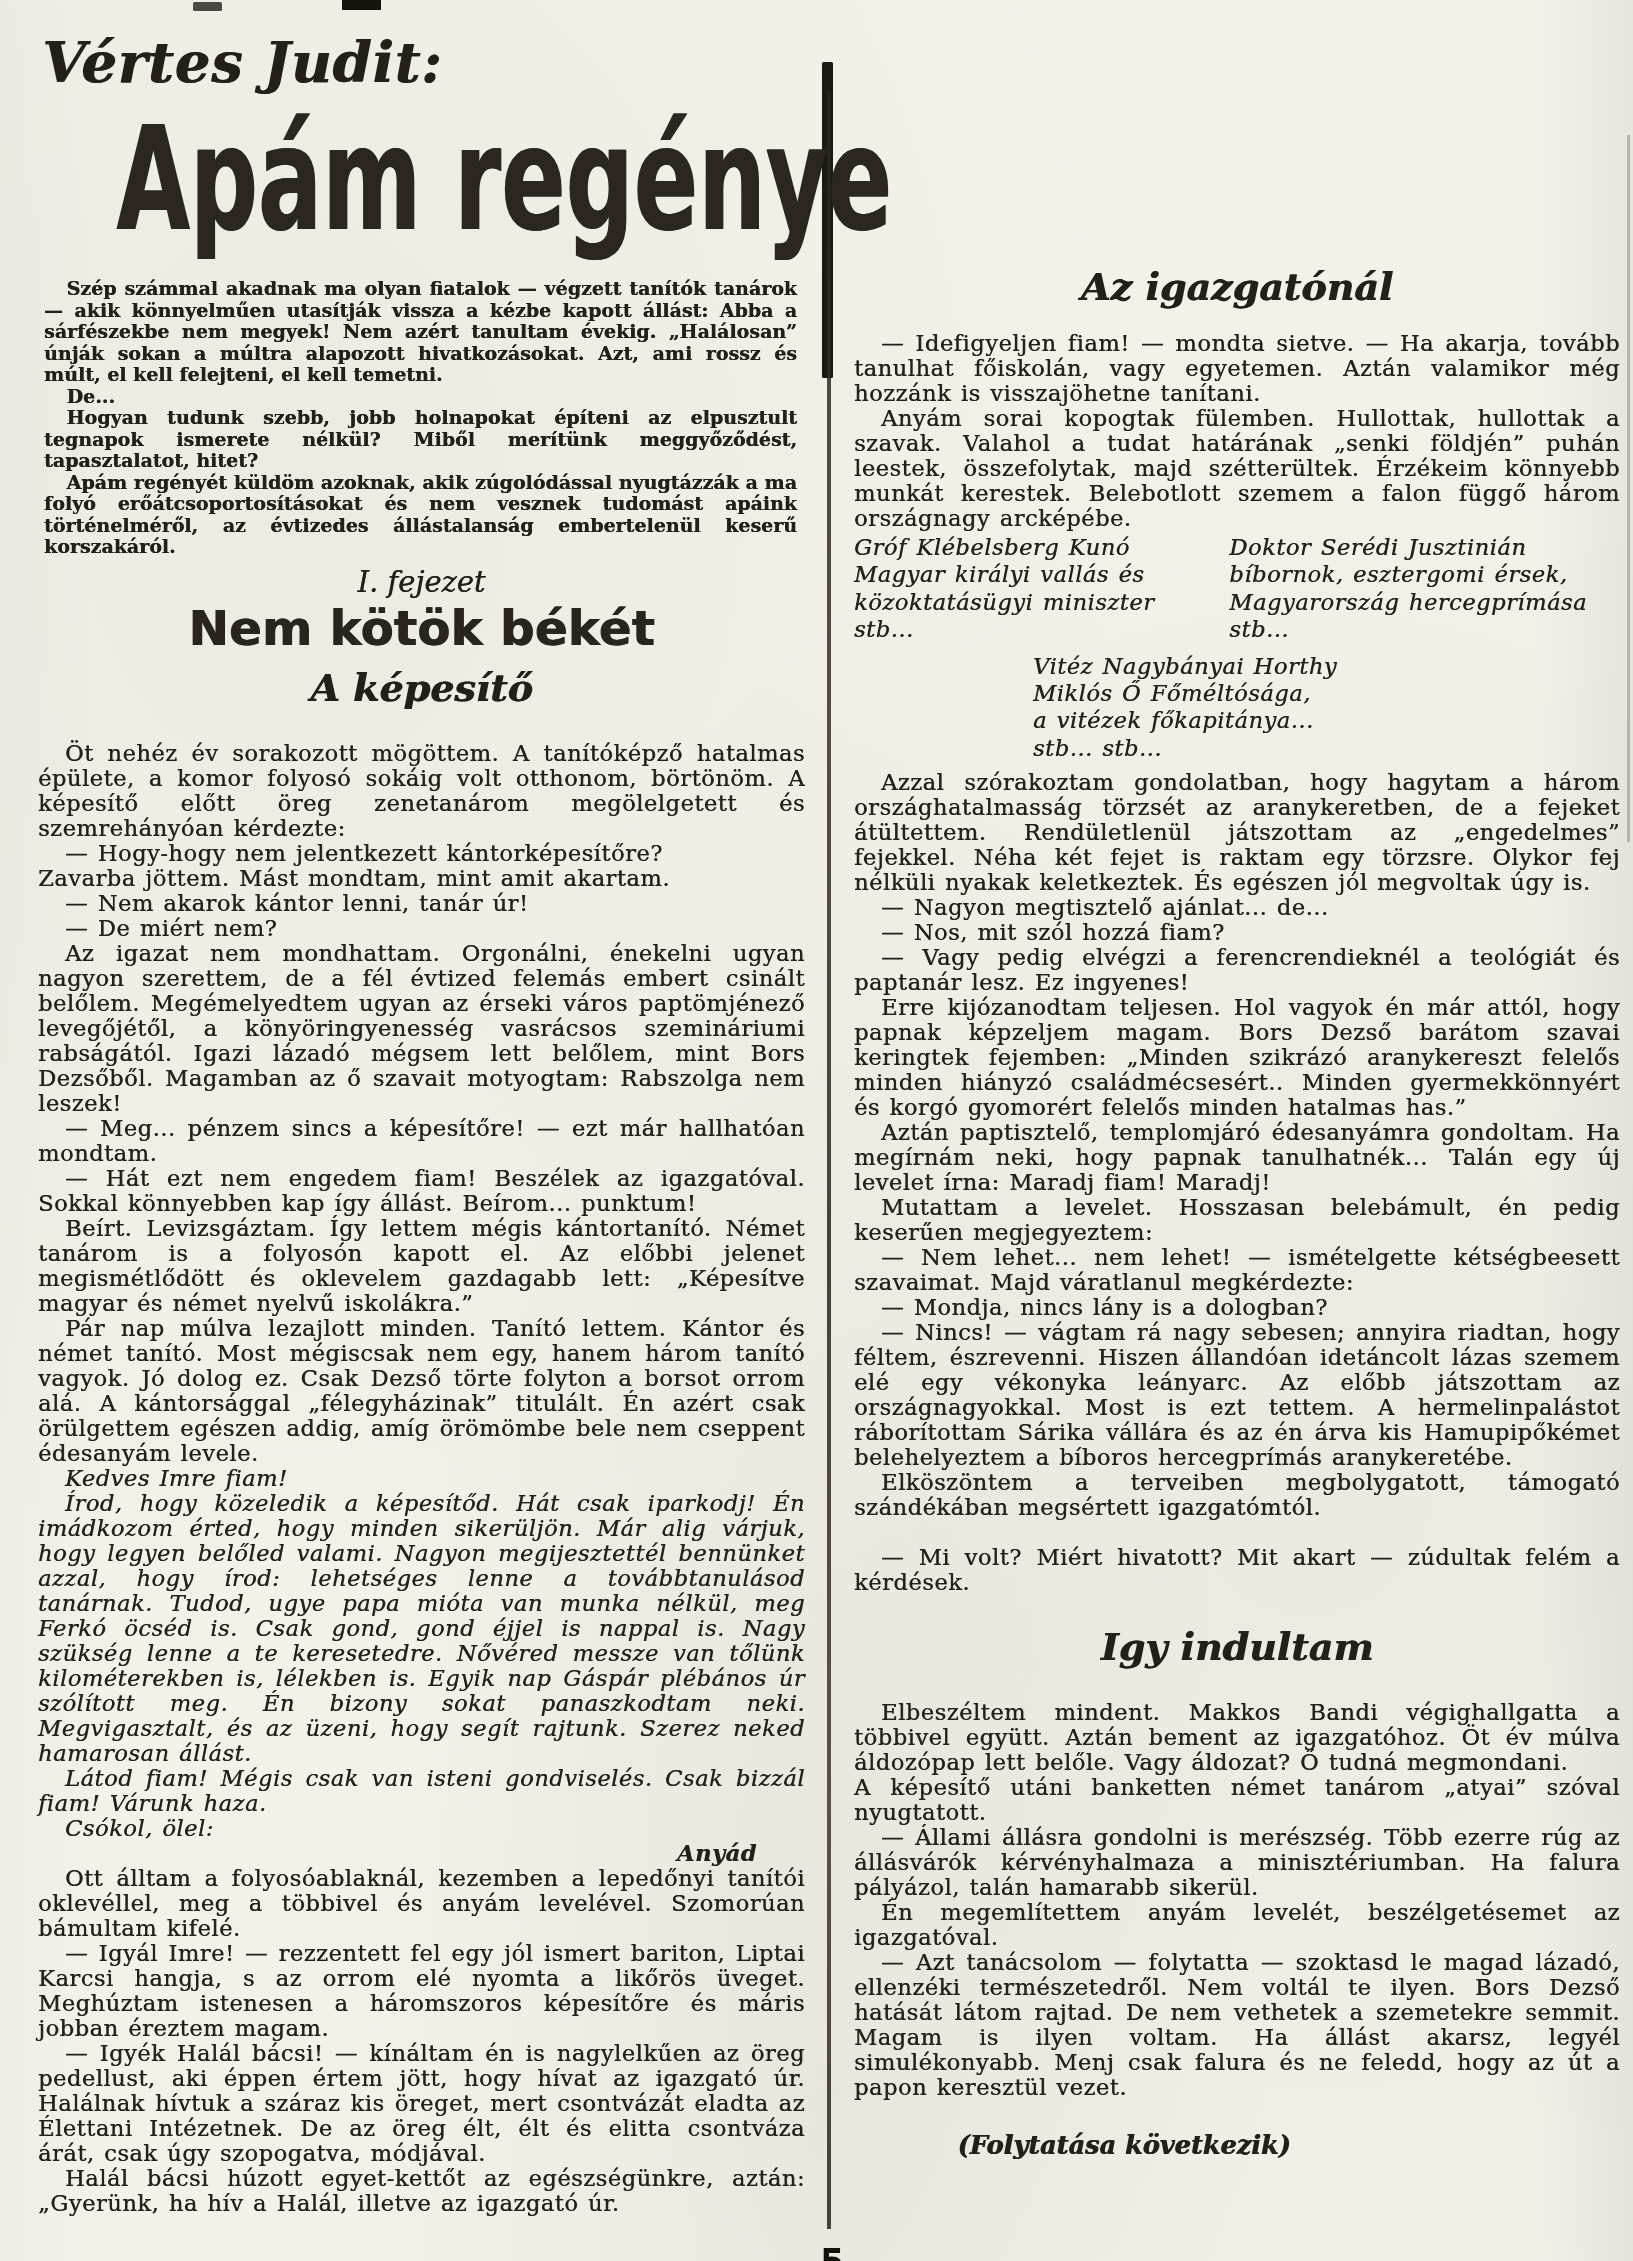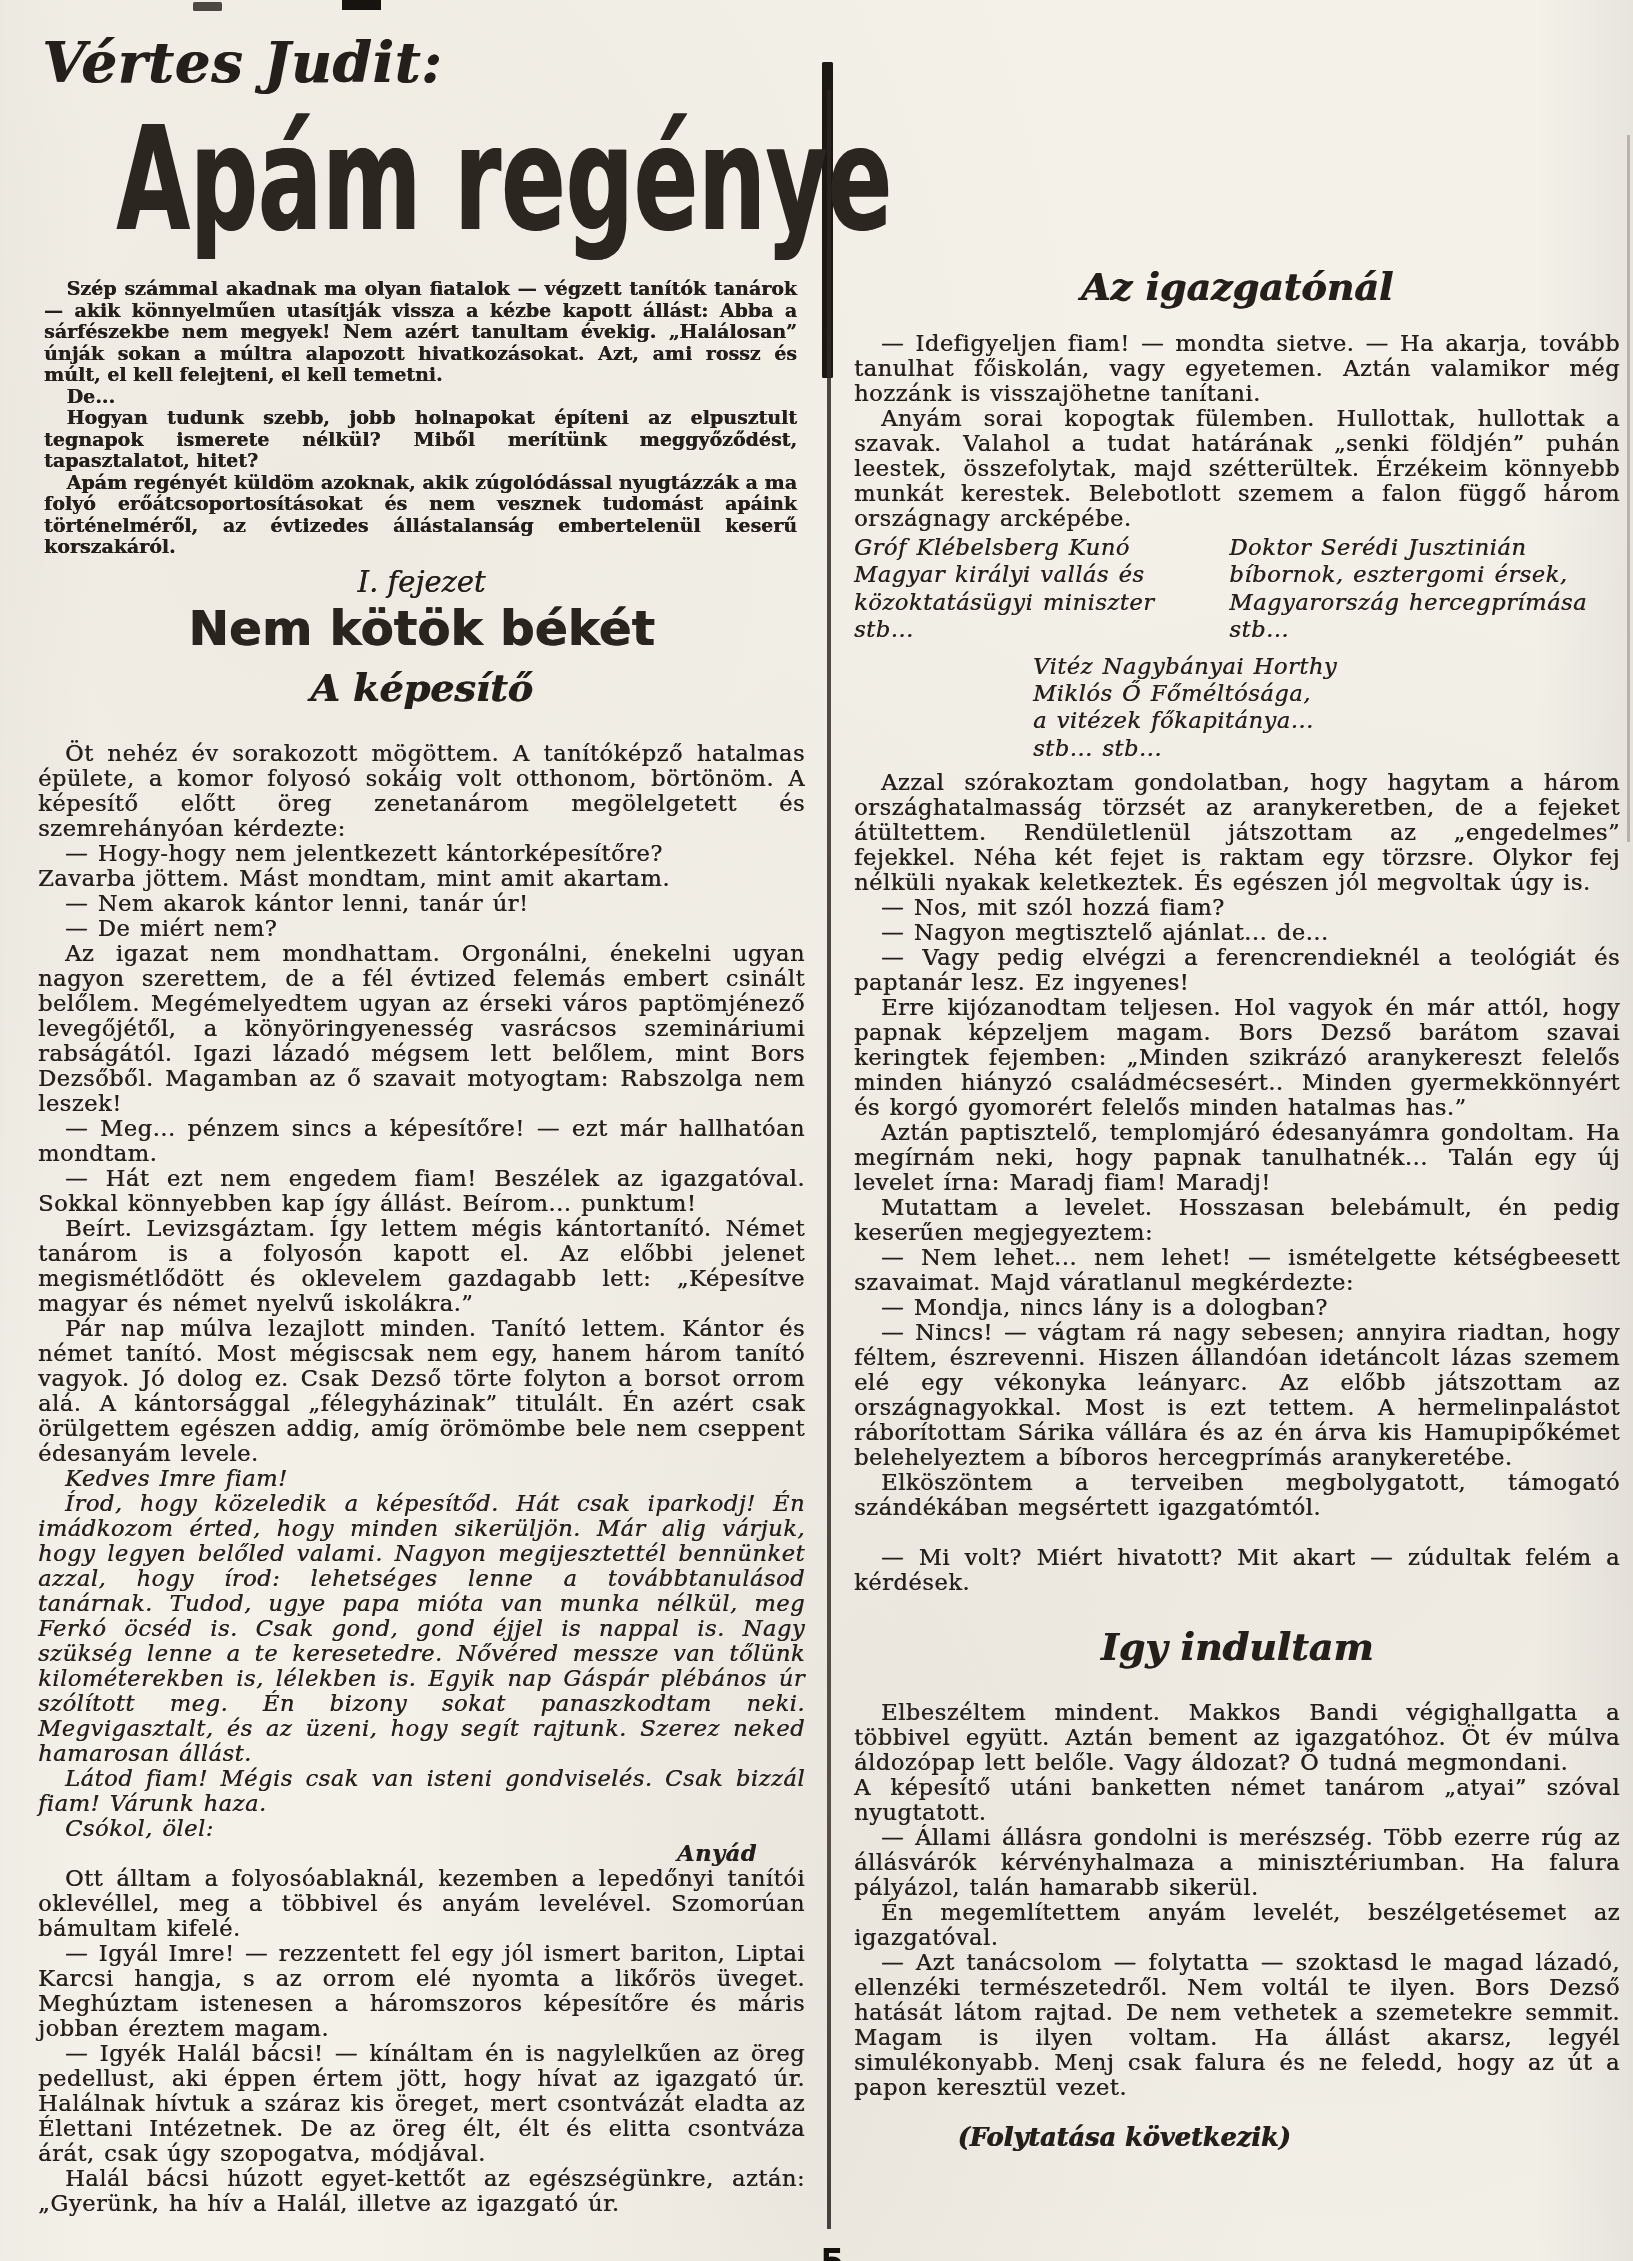--- a/index.html
+++ b/index.html
@@ -91,21 +91,21 @@
   .ports-center{
     font-style:italic;line-height:27.4px;
     margin:9px 0 7.5px 0;padding-left:179px;
   }
   .gap-top{margin-top:25.6px !important;}
   .sec-right-1{margin-top:217px;}
   .sec-right-2{margin:32px 0 0 0;}
   .body.right-b{margin-top:24px;}
   .body.right-b2{margin-top:33px;}
   .footer-note{
-    margin-top:22px;
+    margin-top:30px;
     text-align:center;padding-right:226px;
     font-style:italic;font-weight:bold;
     font-size:25.6px;
     text-shadow:0.8px 0 0 currentColor;
   }
 
   
   .divider{
     position:absolute;left:827px;top:90px;
     width:3.8px;height:2139px;
@@ -209,22 +209,22 @@
         </div>
       </div>
       <div class="ports-center">
         <p>Vitéz Nagybányai Horthy</p>
         <p>Miklós Ő Főméltósága,</p>
         <p>a vitézek főkapitánya...</p>
         <p>stb... stb...</p>
       </div>
 
       <p>Azzal szórakoztam gondolatban, hogy hagytam a három országhatalmasság törzsét az aranykeretben, de a fejeket átültettem. Rendületlenül játszottam az „engedelmes” fejekkel. Néha két fejet is raktam egy törzsre. Olykor fej nélküli nyakak keletkeztek. És egészen jól megvoltak úgy is.</p>
+      <p>— Nagyon megtisztelő ajánlat... de...</p>
       <p>— Nos, mit szól hozzá fiam?</p>
-      <p>— Nagyon megtisztelő ajánlat... de...</p>
       <p>— Vagy pedig elvégzi a ferencrendieknél a teológiát és paptanár lesz. Ez ingyenes!</p>
       <p>Erre kijózanodtam teljesen. Hol vagyok én már attól, hogy papnak képzeljem magam. Bors Dezső barátom szavai keringtek fejemben: „Minden szikrázó aranykereszt felelős minden hiányzó családmécsesért.. Minden gyermekkönnyért és korgó gyomorért felelős minden hatalmas has.”</p>
       <p>Aztán paptisztelő, templomjáró édesanyámra gondoltam. Ha megírnám neki, hogy papnak tanulhatnék... Talán egy új levelet írna: Maradj fiam! Maradj!</p>
       <p>Mutattam a levelet. Hosszasan belebámult, én pedig keserűen megjegyeztem:</p>
       <p>— Nem lehet... nem lehet! — ismételgette kétségbeesett szavaimat. Majd váratlanul megkérdezte:</p>
       <p>— Mondja, nincs lány is a dologban?</p>
       <p>— Nincs! — vágtam rá nagy sebesen; annyira riadtan, hogy féltem, észrevenni. Hiszen állandóan idetáncolt lázas szemem elé egy vékonyka leányarc. Az előbb játszottam az országnagyokkal. Most is ezt tettem. A hermelinpalástot ráborítottam Sárika vállára és az én árva kis Hamupipőkémet belehelyeztem a bíboros hercegprímás aranykeretébe.</p>
       <p>Elköszöntem a terveiben megbolygatott, támogató szándékában megsértett igazgatómtól.</p>
       <p class="gap-top">— Mi volt? Miért hivatott? Mit akart — zúdultak felém a kérdések.</p>
     </div>

